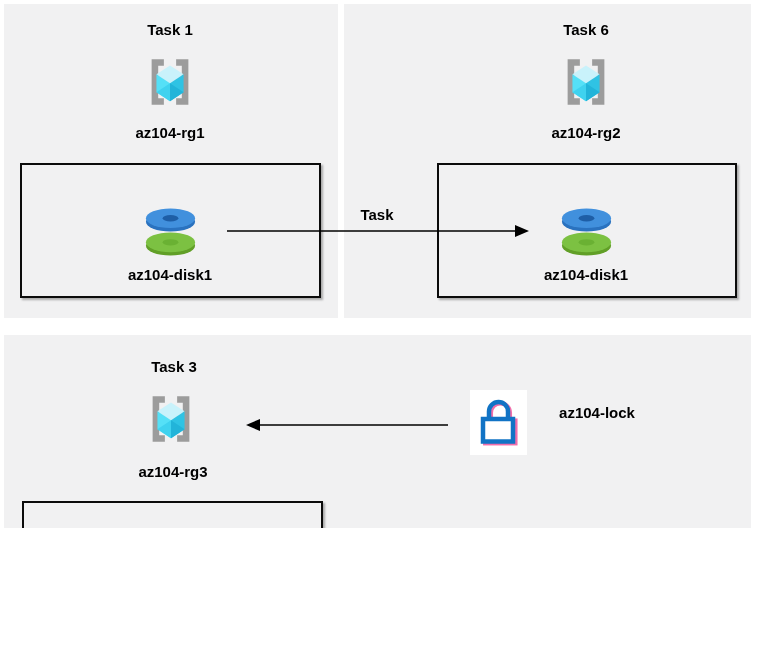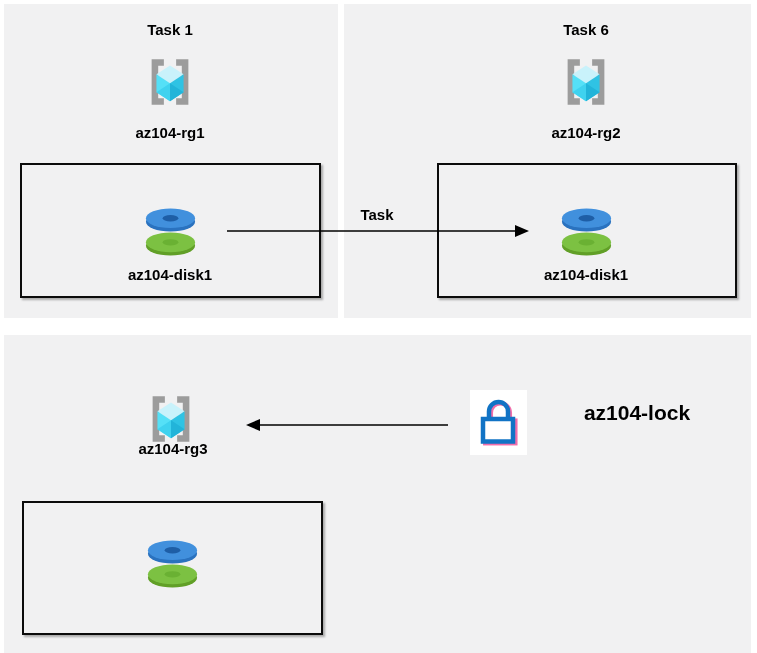--- a/index.html
+++ b/index.html
@@ -1,21 +1,21 @@
 <!DOCTYPE html>
 <html><head>
 <meta charset="utf-8">
 <style>
   * { margin: 0; padding: 0; box-sizing: border-box; }
   html, body { background: #ffffff; }
   body { font-family: "Liberation Sans", sans-serif; }
   .canvas {
     position: relative;
     width: 757px;
-    height: 653px;
+    height: 528px;
     background: #ffffff;
     overflow: hidden;
   }
   .panel {
     position: absolute;
     background: #f1f1f2;
   }
   .abs { position: absolute; }
   .label {
     position: absolute;
@@ -32,26 +32,25 @@
     border: 2px solid #0b0b0b;
     box-shadow: 2px 2px 2px rgba(0,0,0,0.30);
   }
   .lock-tile {
     position: absolute;
     background: #ffffff;
   }
   .lock-text {
     position: absolute;
     font-weight: 700;
-    font-size: 21px;
+    font-size: 15px;
     color: #000000;
     text-align: center;
     line-height: 24px;
     white-space: nowrap;
-    margin-left: 40px;
   }
   svg { display: block; }
 </style>
 </head>
 <body>
 
 <svg width="0" height="0" style="position:absolute">
   <defs>
     <g id="rg-icon">
       <path d="M11,6 H25 V13.5 H18.5 V50.5 H25 V58 H11 Z" fill="#9c9c9c"></path>
@@ -120,26 +119,27 @@
   <div class="label" style="left:342px; top:206px; width:70px;">Task</div>
   <div class="abs" style="left:227px; top:223px;">
     <svg width="302" height="16" viewBox="0 0 302 16">
       <line x1="0" y1="8" x2="289" y2="8" stroke="#000000" stroke-width="1.6"></line>
       <polygon points="288,2 302,8 288,14" fill="#000000"></polygon>
     </svg>
   </div>
 
   <div class="panel" style="left:4px; top:335px; width:747px; height:318px;">
   </div>
+  <div class="label" style="left:104px; top:358px; width:140px;">Task 3</div>
   <div class="abs" style="left:143px; top:391px;">
     <svg width="56" height="56" viewBox="0 0 64 64">
         <use href="#rg-icon"></use>
       </svg>
   </div>
-  <div class="label" style="left:98px; top:440px; width:150px;">az104-rg3</div>
+  <div class="label" style="left:98px; top:463px; width:150px;">az104-rg3</div>
   <div class="resource-box" style="left:22px; top:501px; width:301px; height:134px;"></div>
   <div class="abs" style="left:145px; top:538px;">
     <svg width="55" height="52" viewBox="0 0 56 52">
         <use href="#disk-icon"></use>
       </svg>
   </div>
 
   <div class="abs" style="left:246px; top:417px;">
     <svg width="202" height="16" viewBox="0 0 202 16">
       <polygon points="14,2 0,8 14,14" fill="#000000"></polygon>

